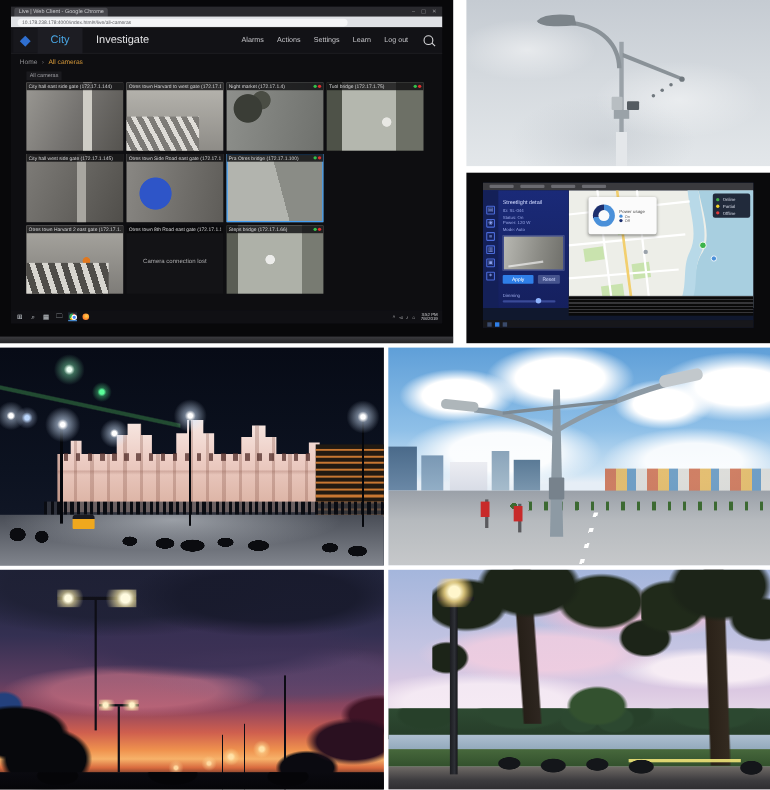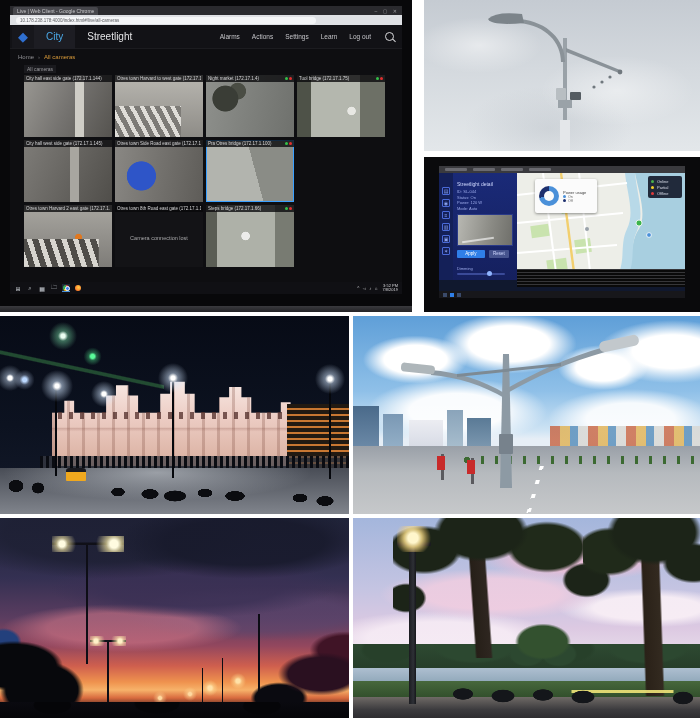--- a/index.html
+++ b/index.html
@@ -249,21 +249,21 @@
         <div class="btab">Live | Web Client - Google Chrome</div>
         <div class="winbtns">– ▢ ✕</div>
       </div>
       <div class="urlbar">
         <div class="urlfield">10.178.238.178:4000/index.html#/live/all-cameras</div>
       </div>
       <div class="vms">
         <div class="vmsnav">
           <div class="logo">◆</div>
           <div class="navtab live">City</div>
-          <div class="navtab inv">Streetlight</div>
+          <div class="navtab inv">Investigate</div>
           <div class="vmsmenu">
             <span>Alarms</span>
             <span>Actions</span>
             <span>Settings</span>
             <span>Learn</span>
             <span>Log out</span>
             <div class="searchico"></div>
           </div>
         </div>
         <div class="crumb">

